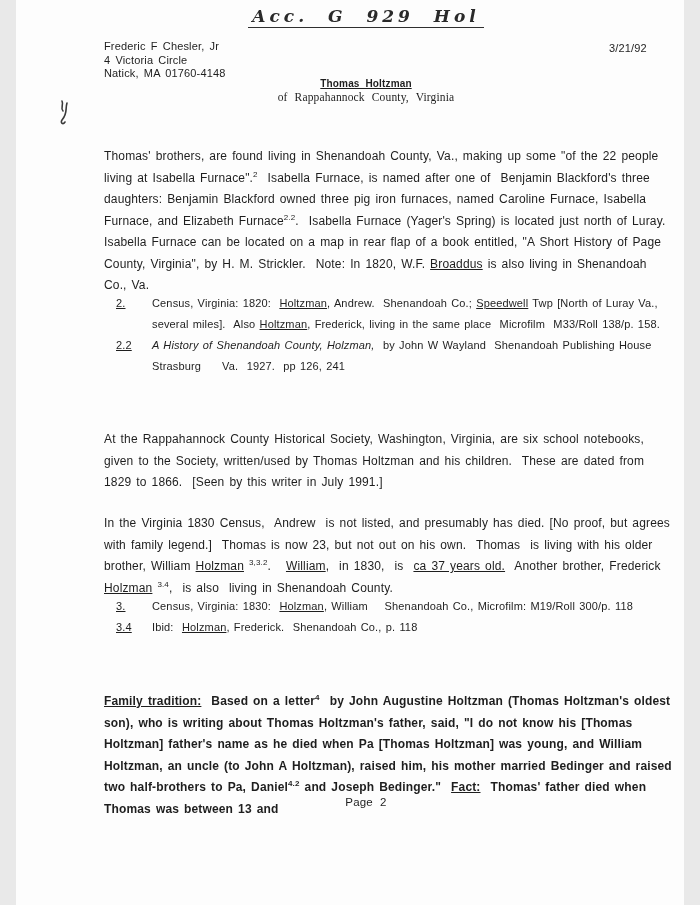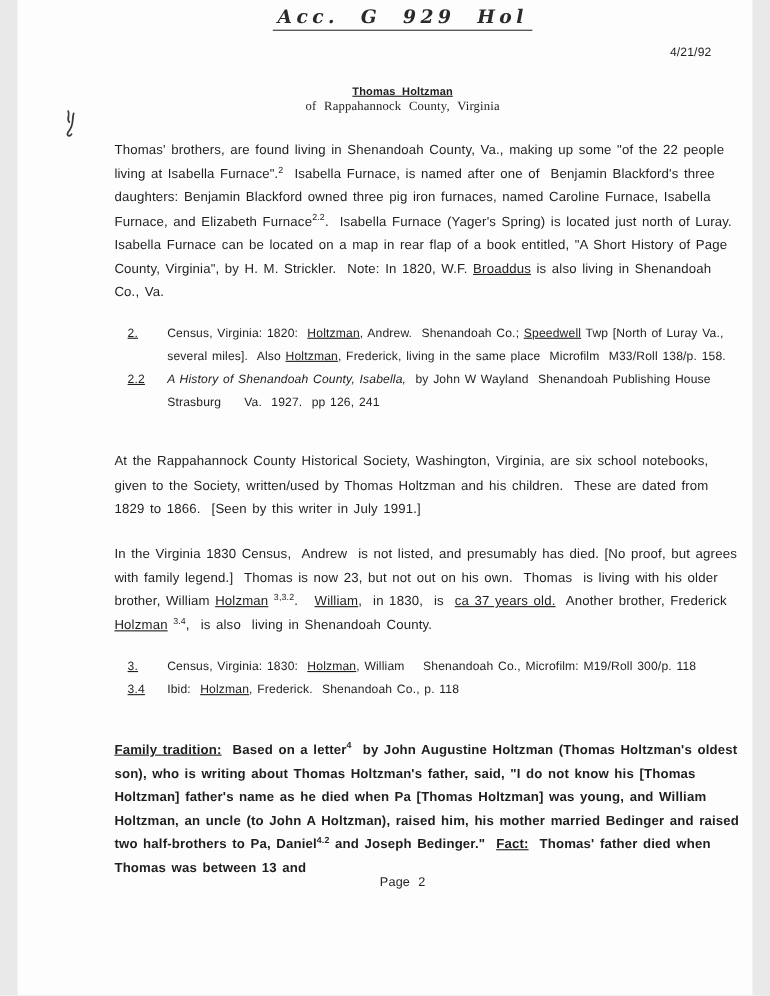--- a/index.html
+++ b/index.html
@@ -17,21 +17,21 @@
     font-family:"DejaVu Serif",serif;font-style:italic;font-weight:bold;
     font-size:17px;color:#2a2a2a;letter-spacing:4px;word-spacing:10px;
     border-bottom:1.5px solid #2f2f2f;transform:rotate(-1deg);
     filter:blur(0.3px);padding:0 4px 1px 4px;
   }
   .sender{top:40px;left:88px;font-size:11px;line-height:13.5px;word-spacing:2px;}
   .date{top:42px;left:593px;font-size:11px;}
   .title-wrap{top:78px;left:0;width:700px;text-align:center;}
   .doc-title{font-size:10px;font-weight:bold;text-decoration:underline;word-spacing:3px;}
   .doc-subtitle{font-size:11.5px;margin-top:2px;word-spacing:4px;font-family:Liberation Serif, serif;}
-  .para{font-size:12px;line-height:21.5px;white-space:pre-wrap;word-spacing:1.5px;text-align:left;}
+  .para{font-size:12px;line-height:21.5px;white-space:pre-wrap;word-spacing:1.5px;text-align:left;margin-top:20px;}
   .p1{top:126px;left:88px;width:566px;}
   .p2{top:409px;left:88px;width:566px;}
   .p3{top:493px;left:88px;width:570px;}
   .p4{top:671px;left:88px;width:578px;font-weight:bold;}
   .fnblock{font-size:11px;line-height:21px;}
   .fn1{top:293px;left:100px;width:556px;}
   .fn2{top:596px;left:100px;width:570px;}
   .fnrow{display:flex;align-items:flex-start;}
   .fnmark{flex:0 0 36px;text-decoration:underline;}
   .fntext{flex:1;white-space:pre-wrap;word-spacing:1px;}
@@ -41,22 +41,27 @@
 </style>
 </head>
 <body>
 
 <div class="page">
 
   <div class="abs hw-header">
     <span class="handwritten">Acc. G 929 Hol</span>
   </div>
 
+  <div class="abs sender typed">
+    <div>Frederic F Chesler, Jr</div>
+    <div>4 Victoria Circle</div>
+    <div>Natick, MA    01760-4148</div>
+  </div>
 
-  <div class="abs date typed">4/21/92</div>
+  <div class="abs date typed">3/21/92</div>
 
   <div class="abs title-wrap typed">
     <div class="doc-title">Thomas Holtzman</div>
     <div class="doc-subtitle">of  Rappahannock  County,  Virginia</div>
   </div>
 
   <div class="abs margin-mark">
     <svg width="18" height="30" viewBox="0 0 18 30">
       <path d="M6 3 C8 7,4 10,7 13 M11 5 C9 11,12 15,6 22 C4 25,7 27,9 24" stroke="#3a3a3a" stroke-width="1.6" fill="none" stroke-linecap="round"></path>
     </svg>
@@ -64,21 +69,21 @@
 
   <div class="abs para p1 typed"><span>Thomas' brothers, are found living in Shenandoah County, Va., making up some "of the 22 people living at Isabella Furnace".</span><span class="sup">2</span><span>  Isabella Furnace, is named after one of  Benjamin Blackford's three daughters: Benjamin Blackford owned three pig iron furnaces, named Caroline Furnace, Isabella Furnace, and Elizabeth Furnace</span><span class="sup">2.2</span><span>.  Isabella Furnace (Yager's Spring) is located just north of Luray.  Isabella Furnace can be located on a map in rear flap of a book entitled, "A Short History of Page County, Virginia", by H. M. Strickler.  Note: In 1820, W.F. </span><span class="u">Broaddus</span><span> is also living in Shenandoah Co., Va.</span></div>
 
   <div class="abs fnblock fn1 typed">
     <div class="fnrow">
       <span class="fnmark">2.</span>
       <span class="fntext"><span>Census, Virginia: 1820:  </span><span class="u">Holtzman</span><span>, Andrew.  Shenandoah Co.; </span><span class="u">Speedwell</span><span> Twp [North of Luray Va., several miles].  Also </span><span class="u">Holtzman</span><span>, Frederick, living in the same place  Microfilm  M33/Roll 138/p. 158.</span></span>
     </div>
     <div class="fnrow">
       <span class="fnmark">2.2</span>
-      <span class="fntext"><span class="i">A History of Shenandoah County, Isabella,</span><span>  by John W Wayland  Shenandoah Publishing House  Strasburg     Va.  1927.  pp 126, 241</span></span>
+      <span class="fntext"><span class="i">A History of Shenandoah County, Holzman,</span><span>  by John W Wayland  Shenandoah Publishing House  Strasburg     Va.  1927.  pp 126, 241</span></span>
     </div>
   </div>
 
   <div class="abs para p2 typed"><span>At the Rappahannock County Historical Society, Washington, Virginia, are six school notebooks, given to the Society, written/used by Thomas Holtzman and his children.  These are dated from 1829 to 1866.  [Seen by this writer in July 1991.]</span></div>
 
   <div class="abs para p3 typed"><span>In the Virginia 1830 Census,  Andrew  is not listed, and presumably has died. [No proof, but agrees with family legend.]  Thomas is now 23, but not out on his own.  Thomas  is living with his older brother, William </span><span class="u">Holzman</span><span> </span><span class="sup">3,3.2</span><span>.   </span><span class="u">William</span><span>,  in 1830,  is  </span><span class="u">ca 37 years old.</span><span>  Another brother, Frederick </span><span class="u">Holzman</span><span> </span><span class="sup">3.4</span><span>,  is also  living in Shenandoah County.</span></div>
 
   <div class="abs fnblock fn2 typed">
     <div class="fnrow">
       <span class="fnmark">3.</span>

